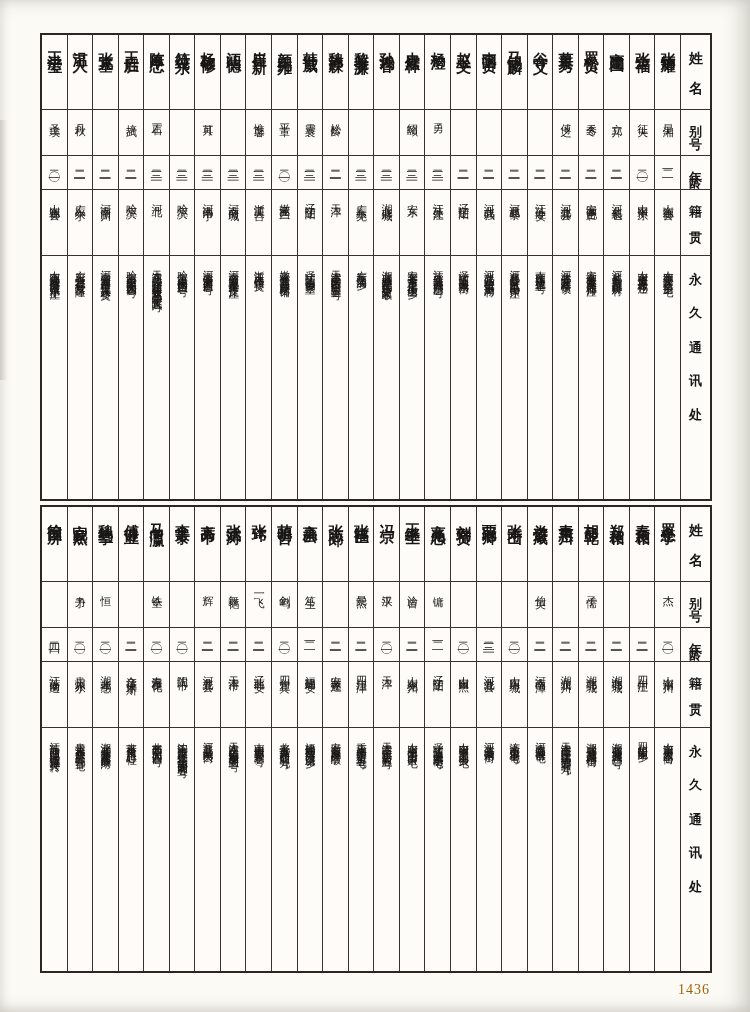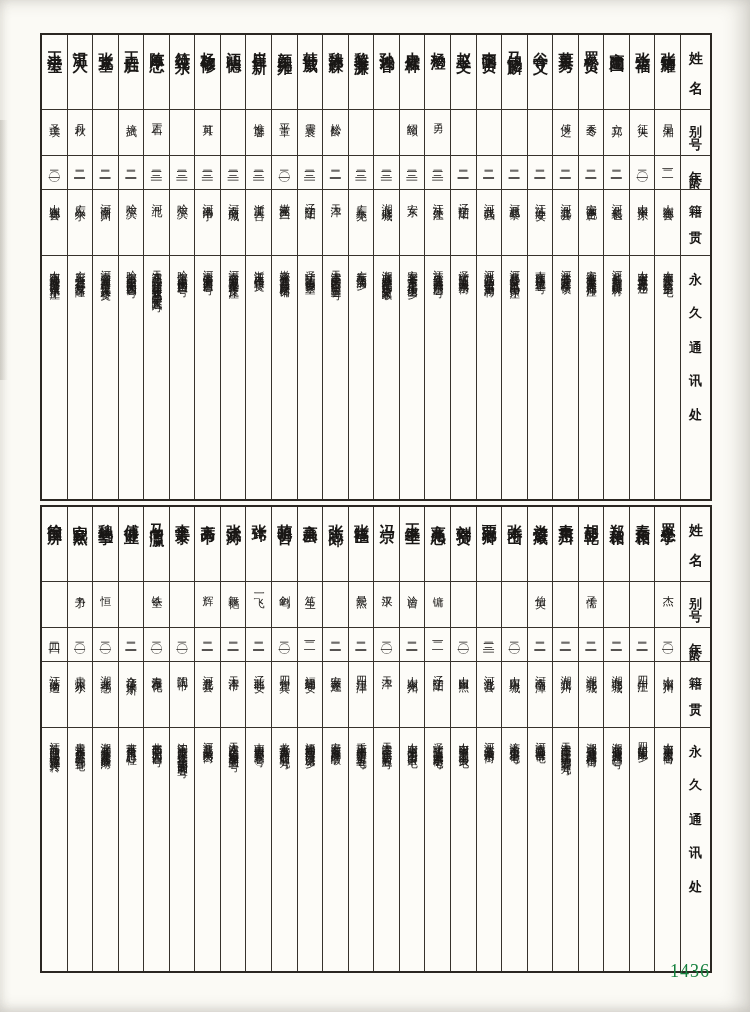--- a/index.html
+++ b/index.html
@@ -33,21 +33,21 @@
   .age-cell .vtext    { font-size:12px; letter-spacing:1px; }
   .native-cell .vtext { font-size:11px; letter-spacing:2px; }
   .addr-cell { padding-top:6px; }
   .addr-cell .vtext { font-size:10.5px; line-height:12px; letter-spacing:1.5px; max-height:234px; }
   .hdr { font-weight:bold; }
   .hdr-name-label   { font-size:14px; letter-spacing:30px; }
   .hdr-alias-label  { font-size:13px; letter-spacing:13px; }
   .hdr-age-label    { font-size:13px; letter-spacing:4px; }
   .hdr-native-label { font-size:13px; letter-spacing:26px; }
   .hdr-addr-label   { font-size:13px; letter-spacing:34px; }
-  .page-num { position:absolute; right:40px; bottom:30px; font-size:18px; letter-spacing:1px; color:#15803d; }
+  .page-num { position:absolute; right:40px; bottom:14px; font-size:14px; letter-spacing:1px; color:#a16207; }
   .smudge { position:absolute; left:0; top:120px; width:8px; height:260px;
     background:linear-gradient(to right, rgba(70,62,50,.16), rgba(70,62,50,0)); }
 </style>
 </head>
 <body>
 
 <div class="page">
   <div class="smudge"></div>
 
   <div class="sheet">

